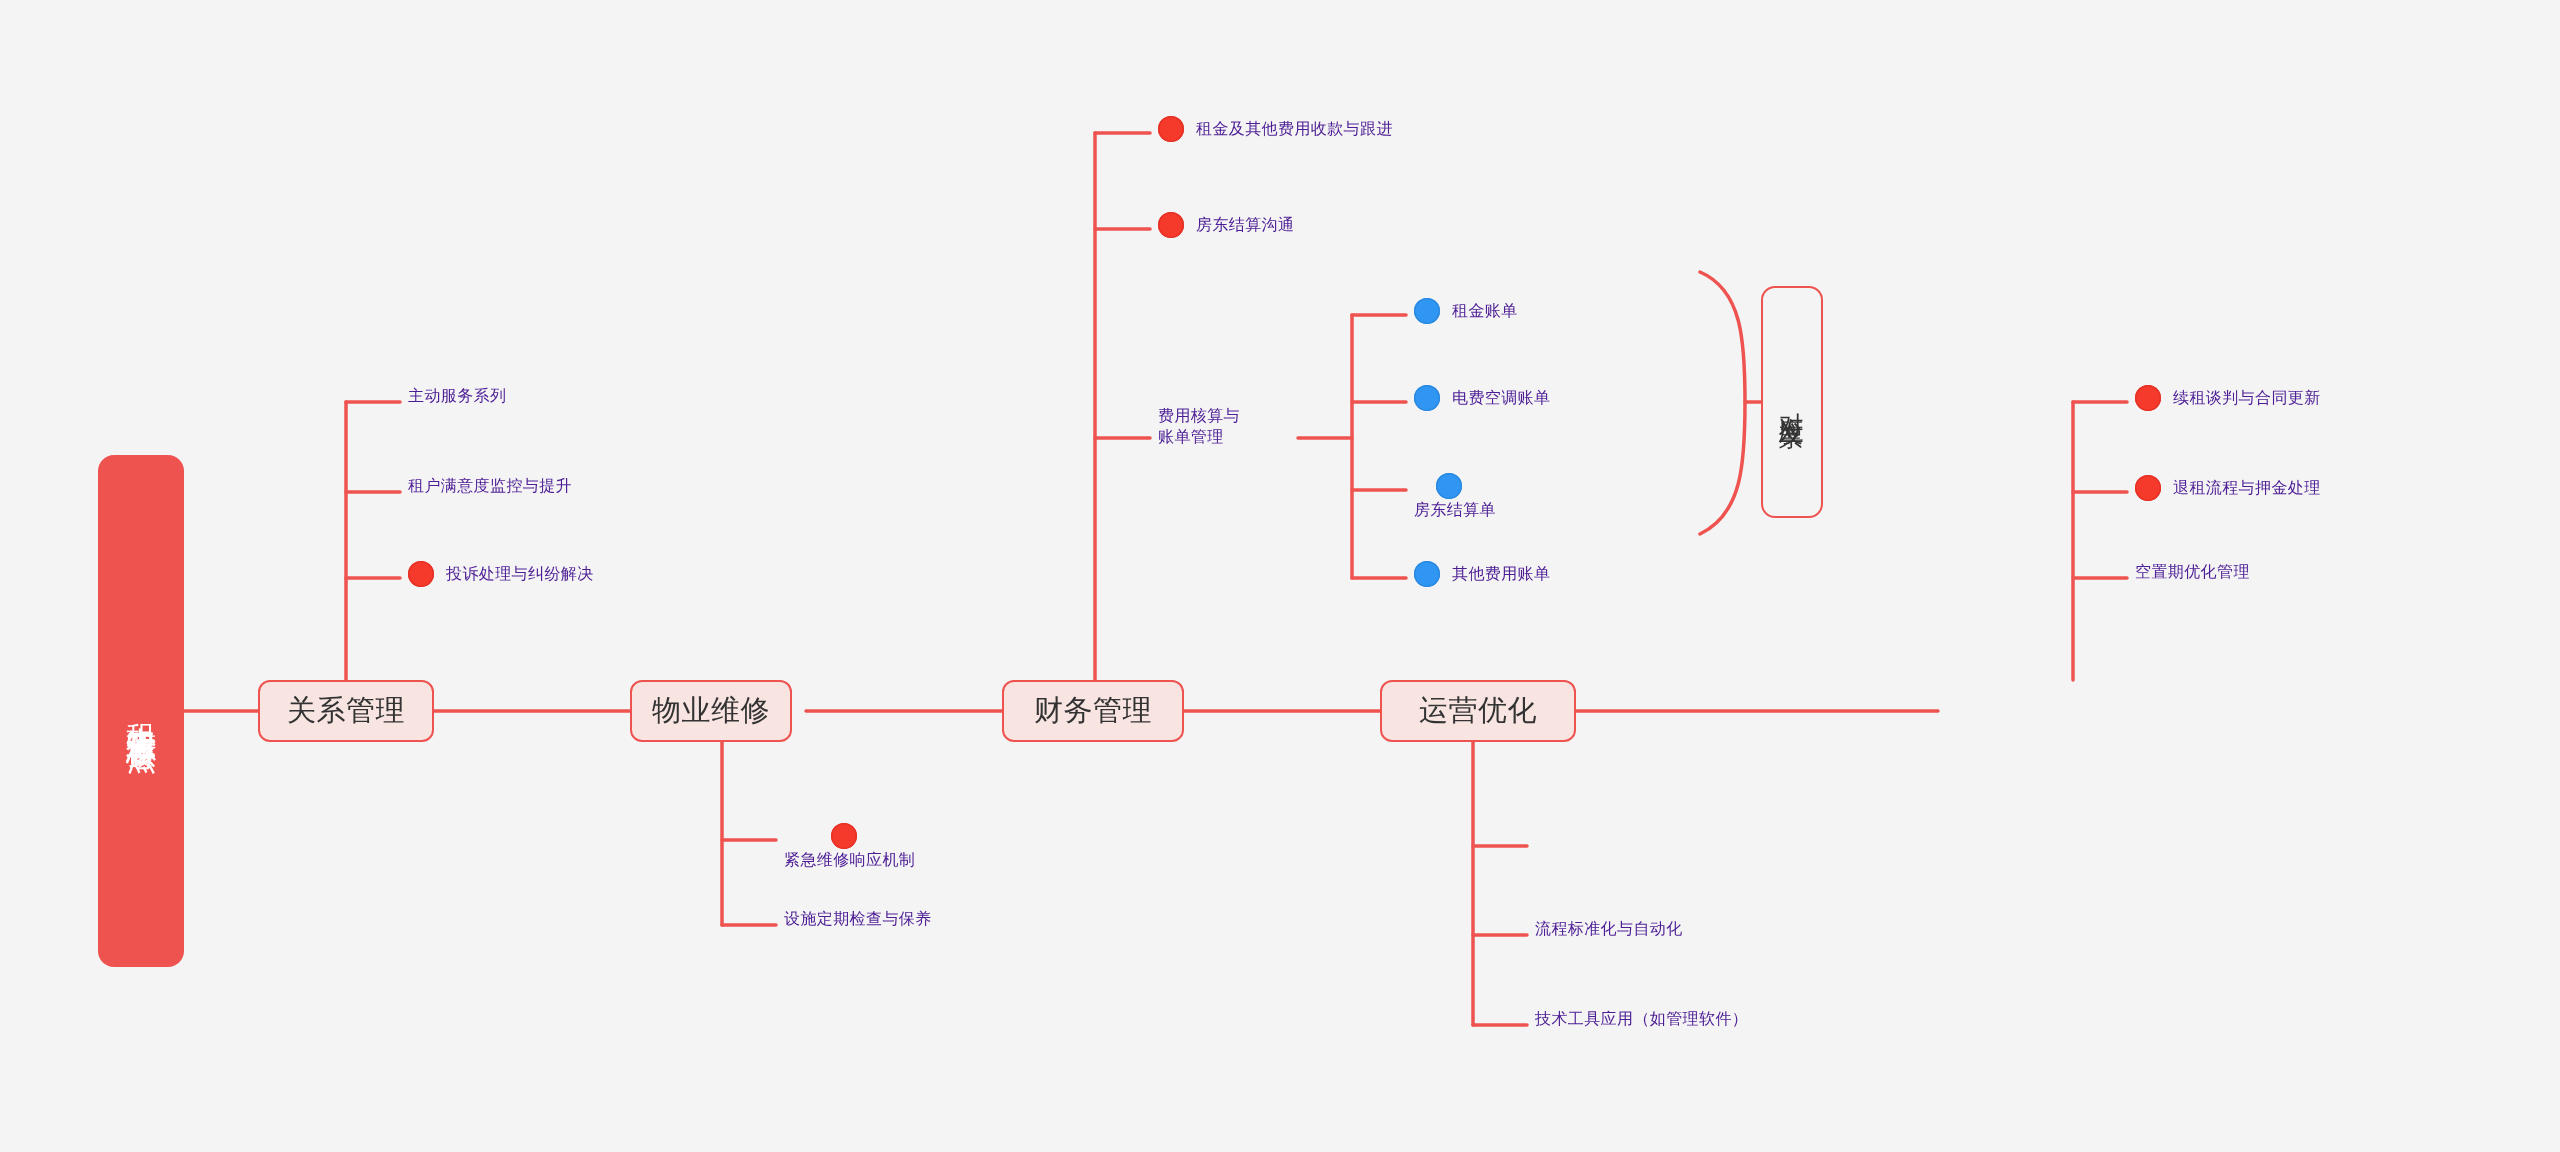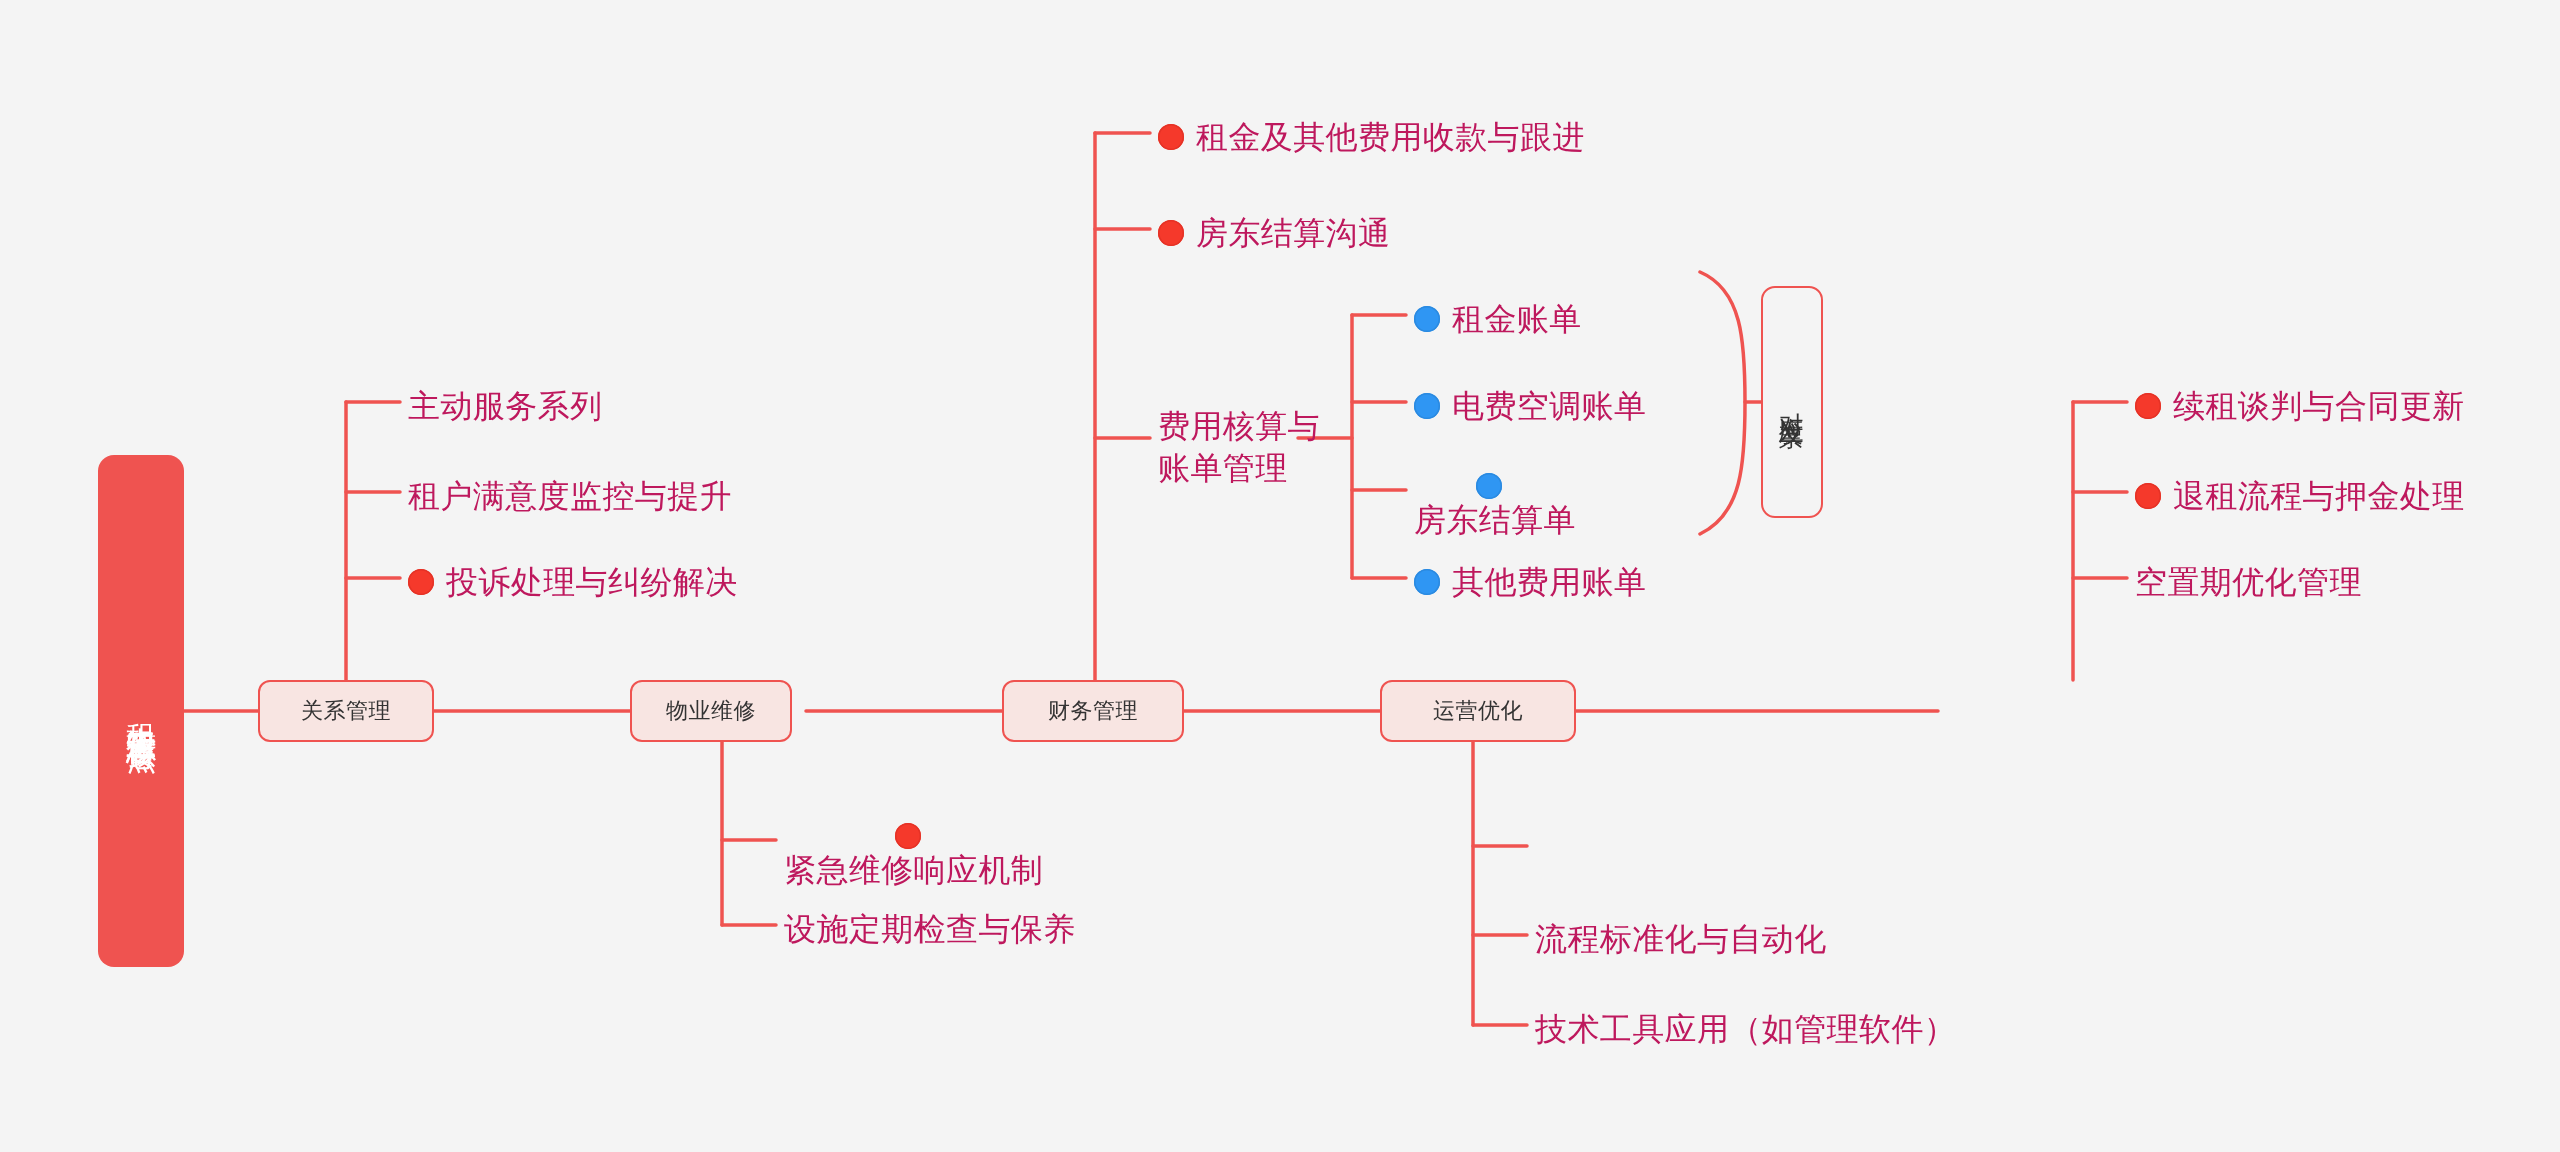--- a/index.html
+++ b/index.html
@@ -64,21 +64,21 @@
     border: 2.5px solid #ef5350;
     border-radius: 12px;
     box-sizing: border-box;
     display: flex;
     align-items: center;
     justify-content: center;
     height: 62px;
   }
   .branch-node-label {
     color: #333333;
-    font-size: 22px;
+    font-size: 29px;
     white-space: nowrap;
     letter-spacing: 0.5px;
   }
 
   
   .leaf {
     position: absolute;
     display: flex;
     align-items: center;
     white-space: nowrap;
@@ -87,22 +87,22 @@
     width: 26px;
     height: 26px;
     border-radius: 50%;
     flex: 0 0 auto;
     margin-right: 12px;
     display: inline-block;
   }
   .leaf-dot.red   { background: #f5392b; box-shadow: 0 0 0 1.5px #e53226 inset; }
   .leaf-dot.blue  { background: #2f96f3; box-shadow: 0 0 0 1.5px #2b8ae0 inset; }
   .leaf-label {
-    color: #be185d;
-    font-size: 32px;
+    color: #4c1d95;
+    font-size: 16px;
     letter-spacing: 0.4px;
     line-height: 1.32;
   }
   .leaf-label.two-line { white-space: pre-line; }
 
   
   .callout-box {
     position: absolute;
     left: 1761px;
     top: 286px;

